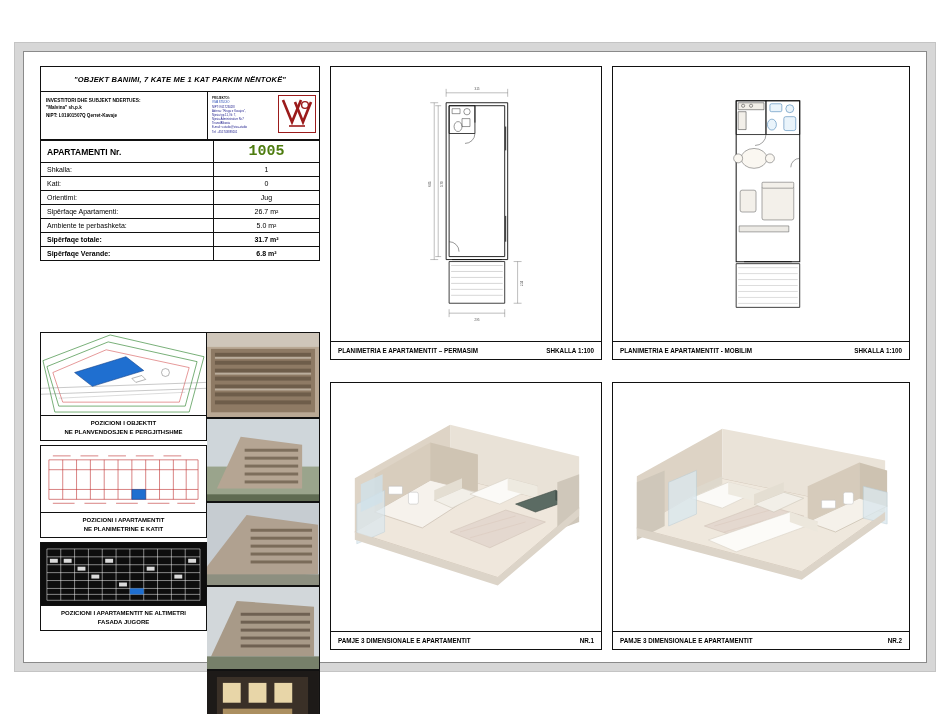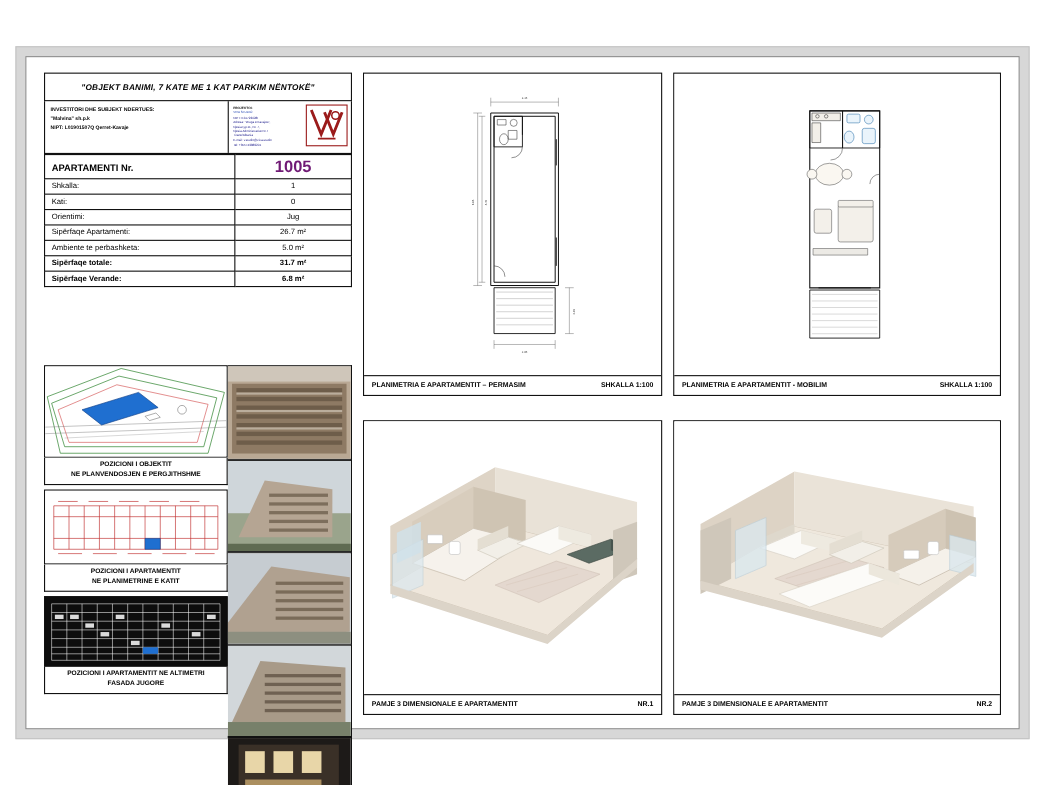--- a/index.html
+++ b/index.html
@@ -119,24 +119,24 @@
     white-space: nowrap;
   }
   table.apt tr.hdr td {
     height: 22px;
     font-size: 8.5px;
     font-weight: bold;
   }
   table.apt td.lbl { width: 62%; }
   table.apt td.val { text-align: center; }
   table.apt tr.hdr td.val {
-    color: #701a75;
+    color: #4d7c0f;
     font-weight: bold;
     font-size: 15px;
-    font-family: Liberation Sans, sans-serif;
+    font-family: Liberation Mono, monospace;
   }
   table.apt tr.bold td { font-weight: bold; }
 
   
   .thumbs {
     position: absolute;
     left: 16px;
     top: 280px;
     width: 280px;
   }

